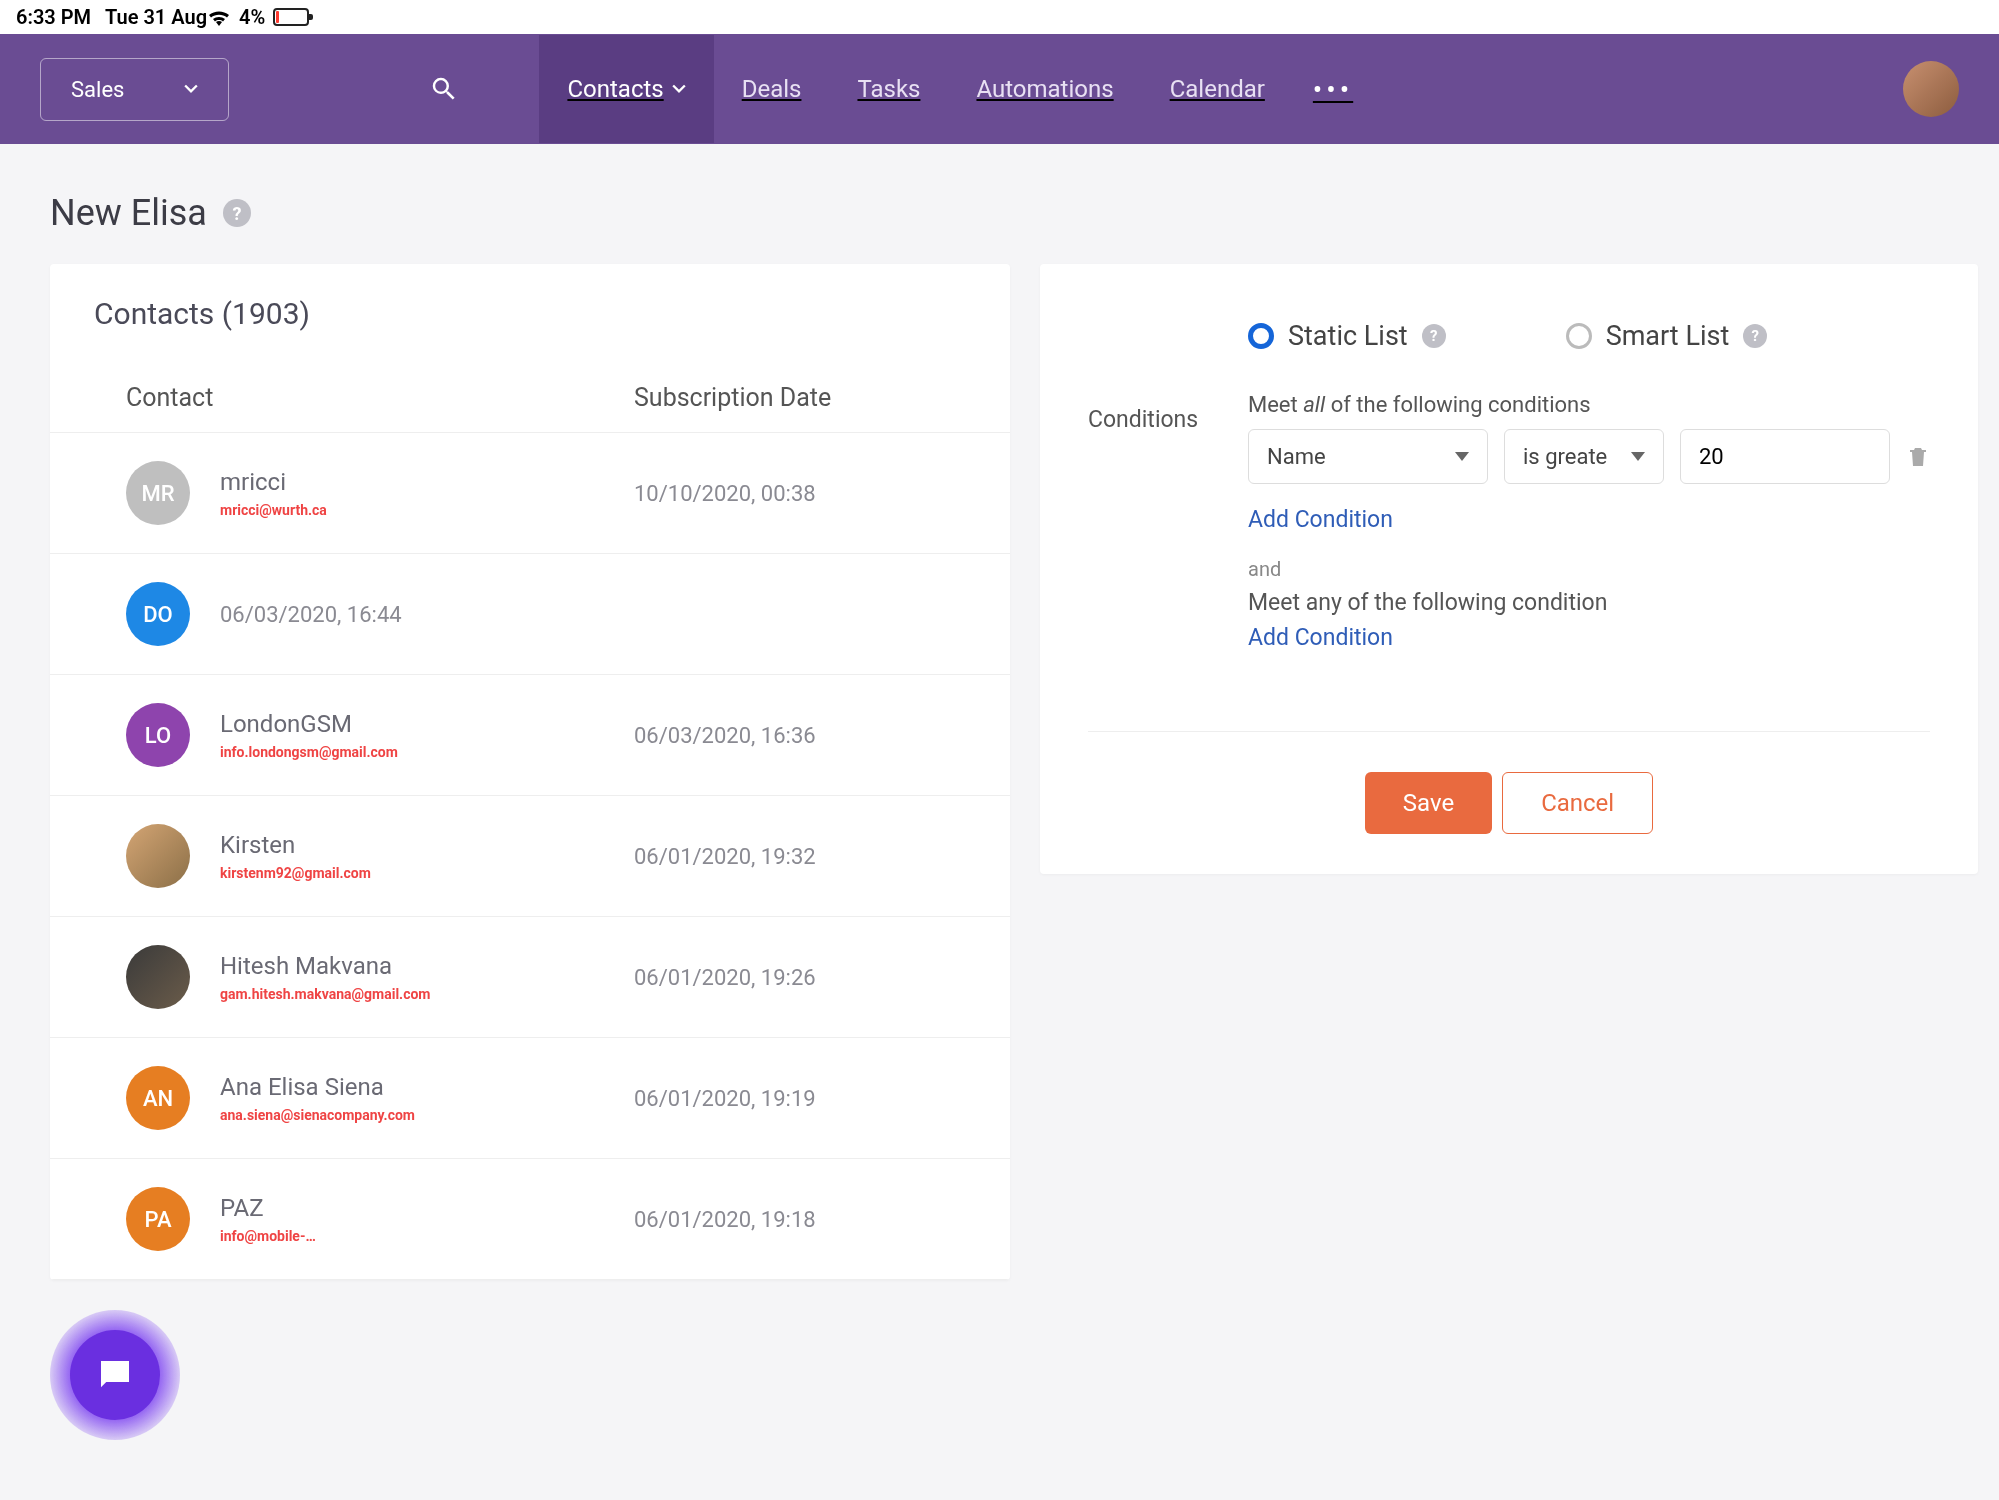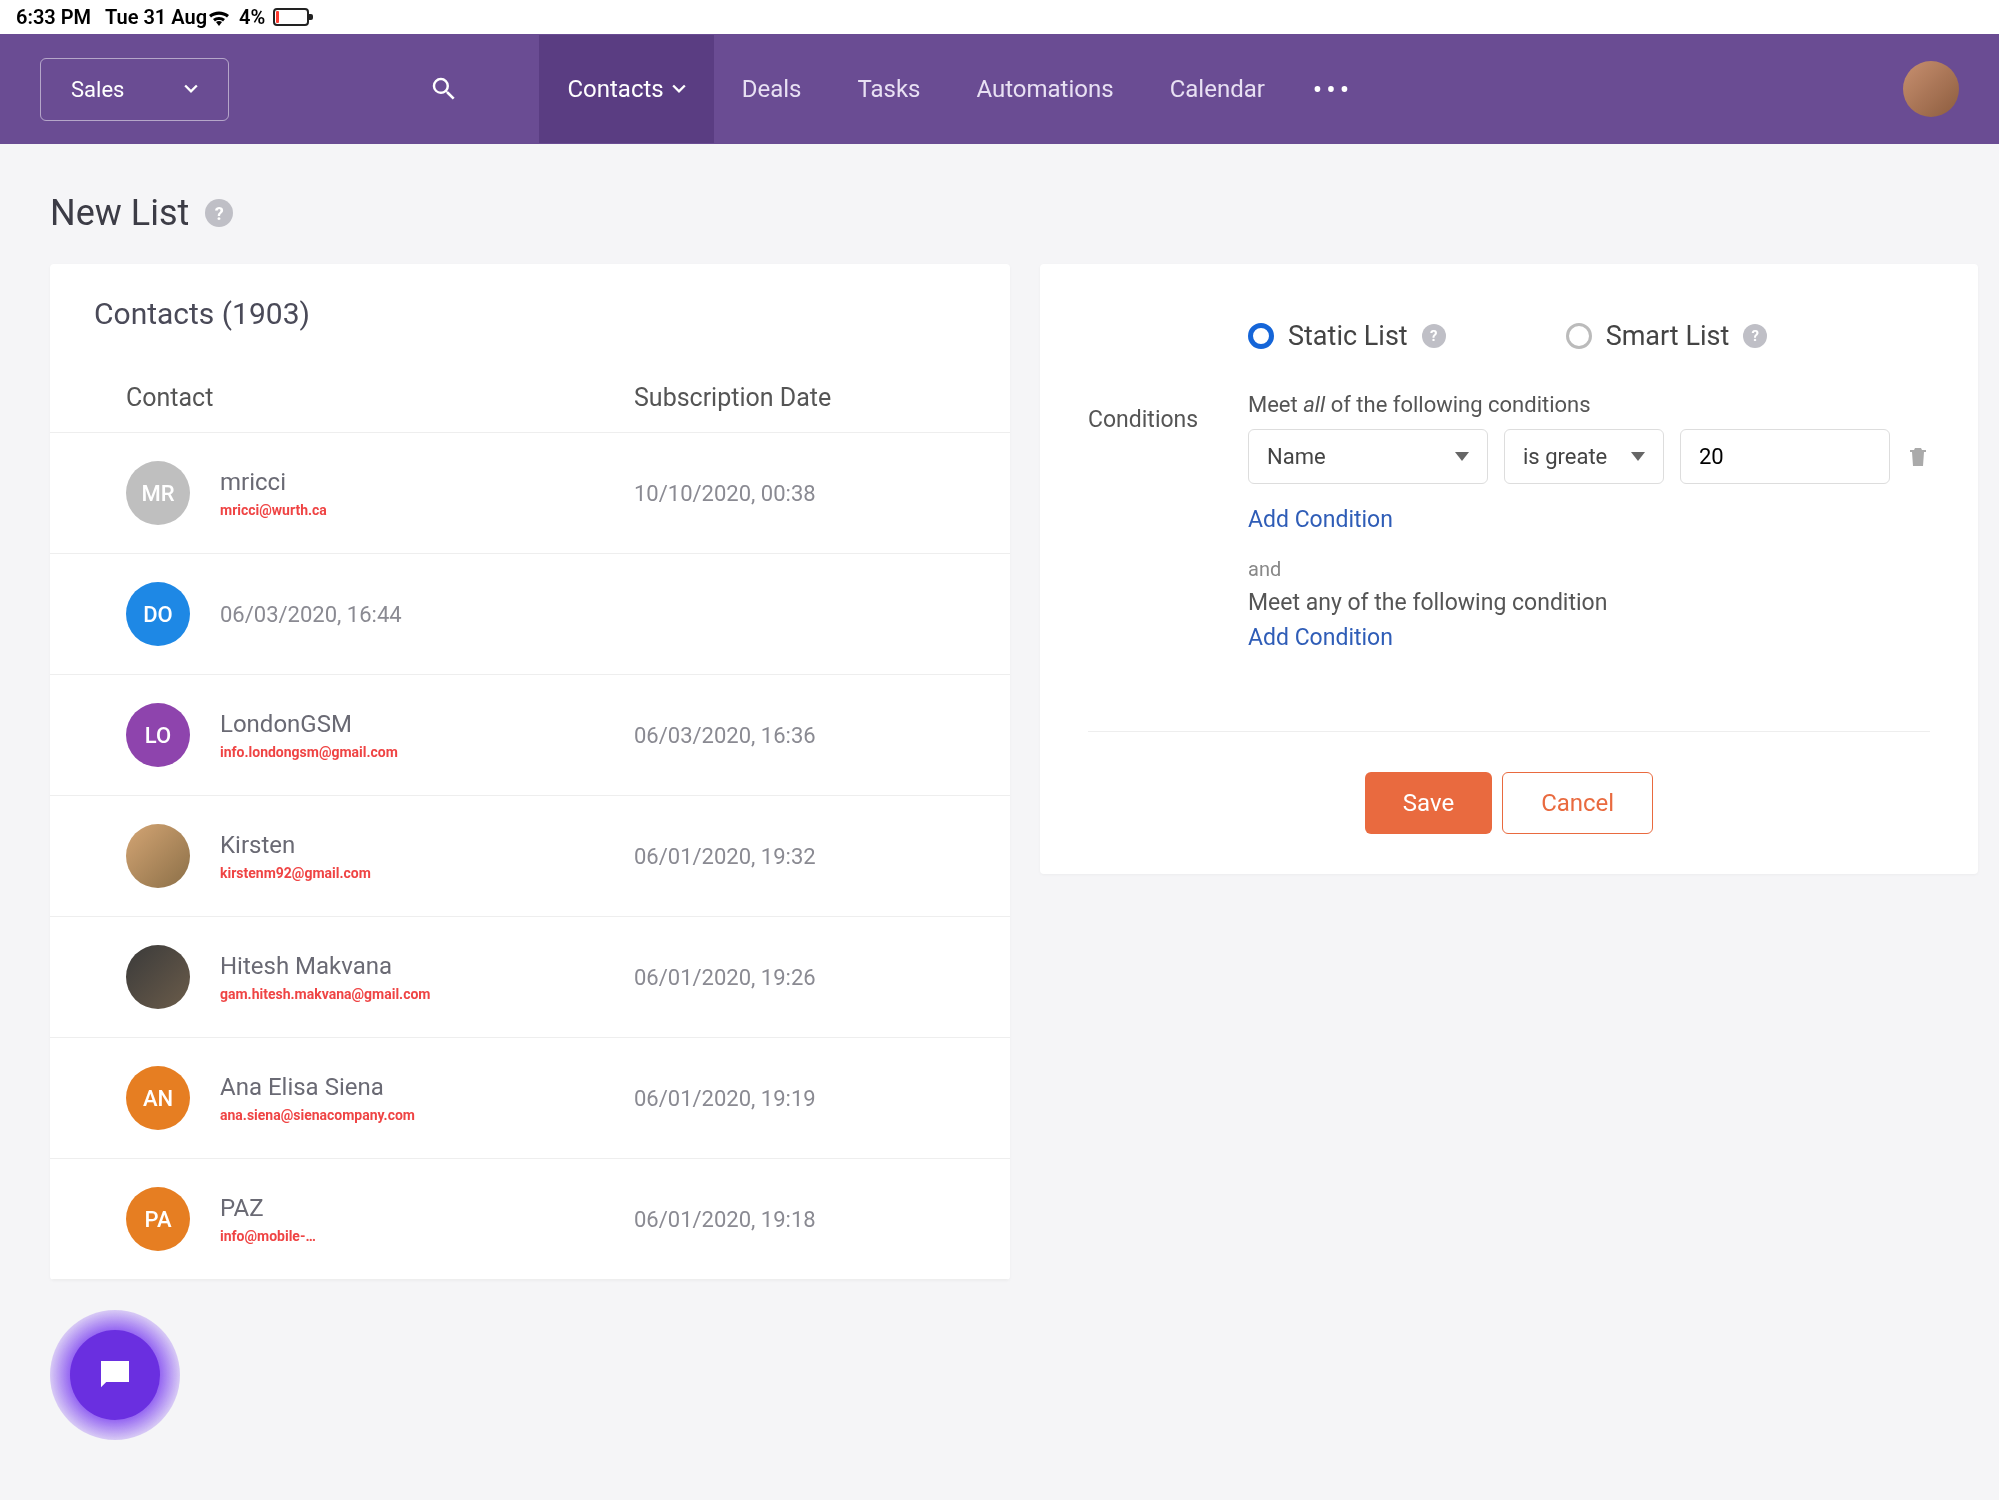--- a/index.html
+++ b/index.html
@@ -12,21 +12,21 @@
 .wifi { width: 24px; height: 18px; }
 .battery { width:36px; height:18px; border:2px solid #222; border-radius:4px; position:relative; }
 .battery::after { content:''; position:absolute; right:-6px; top:4px; width:4px; height:6px; background:#222; border-radius:0 2px 2px 0; }
 .battery .fill { position:absolute; left:1px; top:1px; bottom:1px; width:10%; background:#ff3b30; border-radius:1px; }
 
 
 .topnav { background:#6a4c93; height:110px; display:flex; align-items:center; padding:0 40px; gap:40px; }
 .select-box { border:1px solid rgba(255,255,255,0.5); border-radius:6px; padding:18px 30px; display:flex; align-items:center; gap:60px; color:#fff; font-size:22px; cursor:pointer; }
 .chev-down { width:14px; height:14px; }
 .nav-spacer { flex:0 0 120px; }
-.nav-items { display:flex; align-items:center; gap:0; }
+.nav-items { display:flex; align-items:center; gap:0;text-decoration:underline; }
 .nav-item { color:#e8e0f3; font-size:24px; padding:40px 28px; cursor:pointer; display:flex; align-items:center; gap:8px; }
 .nav-item.active { background:#5a3d82; color:#fff; }
 .nav-icon-search { width:30px; height:30px; fill:#fff; cursor:pointer; margin-right:40px; }
 .dots { color:#fff; font-size:28px; letter-spacing:4px; cursor:pointer; padding:0 20px; }
 .nav-right { margin-left:auto; }
 .avatar { width:56px; height:56px; border-radius:50%; background:linear-gradient(135deg,#c89070,#8c5c3e); cursor:pointer; }
 
 
 .page-head { padding:48px 50px 30px; display:flex; align-items:center; gap:16px; }
 .page-title { font-size:36px; color:#3c3c46; font-weight:400; }
@@ -132,21 +132,21 @@
         <span>Calendar</span>
       </div>
     <div class="dots">•••</div>
   </div>
   <div class="nav-right">
     <div class="avatar"></div>
   </div>
 </div>
 
 <div class="page-head">
-  <div class="page-title">New List</div>
+  <div class="page-title">New Elisa</div>
   <div class="help-circle">?</div>
 </div>
 
 <div class="content">
 
   <div class="panel">
     <div class="panel-head">Contacts (1903)</div>
     <div class="table-head">
       <div class="th-contact">Contact</div>
       <div class="th-date">Subscription Date</div>

